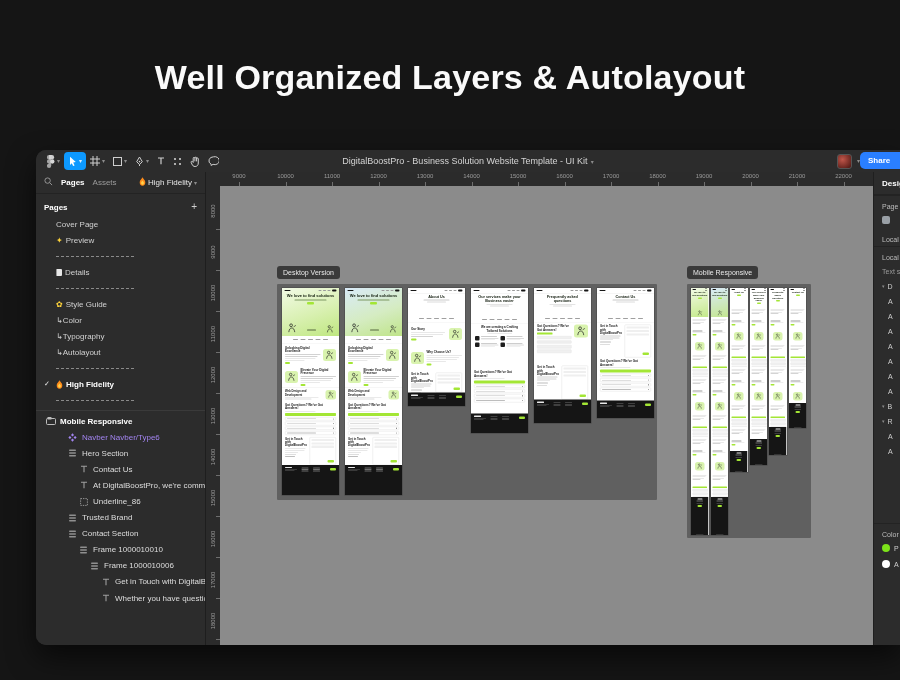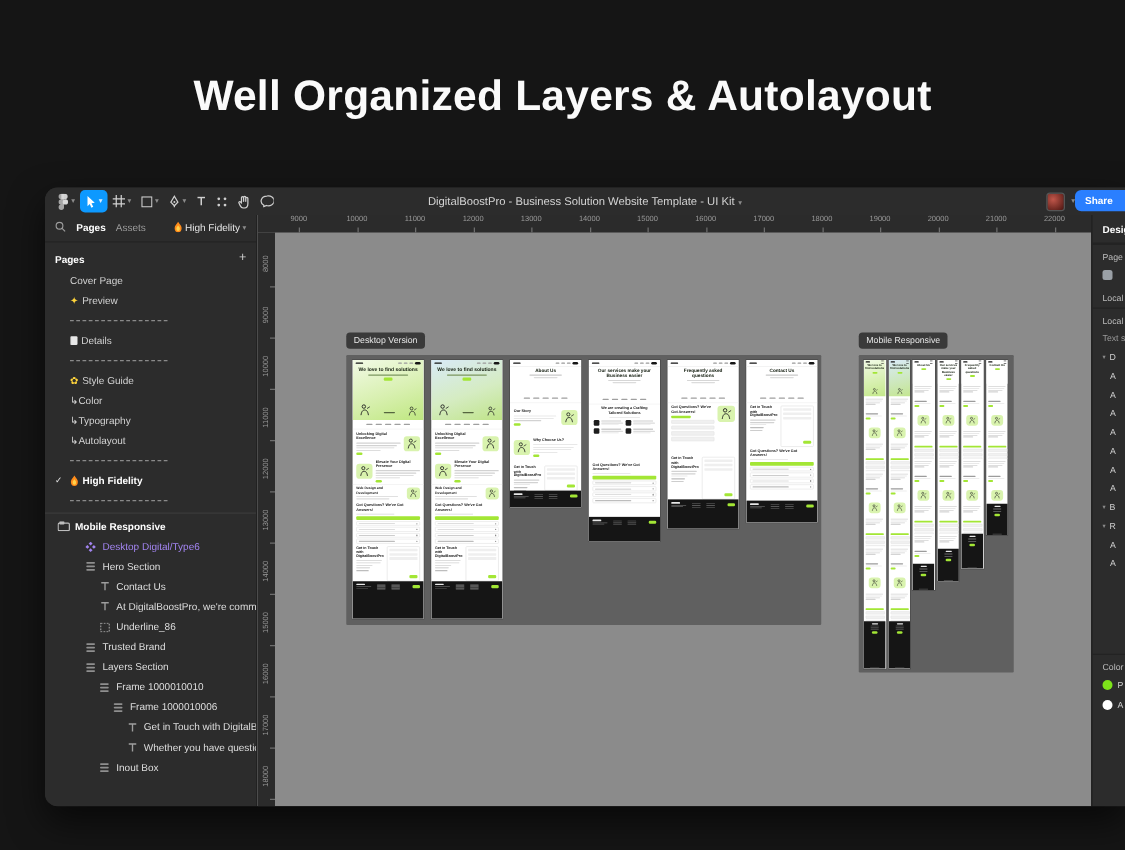--- a/index.html
+++ b/index.html
@@ -232,21 +232,21 @@
           </div>
           <div class="lrow comp" style="padding-left: 31px;">
             <span class="ic">
               <svg width="9" height="9" viewBox="0 0 10 10" fill="#a284f0">
                 <path d="M5 .4L6.7 2.1 5 3.8 3.3 2.1Z"></path>
                 <path d="M2.1 3.3L3.8 5 2.1 6.7 .4 5Z"></path>
                 <path d="M7.9 3.3L9.6 5 7.9 6.7 6.2 5Z"></path>
                 <path d="M5 6.2L6.7 7.9 5 9.6 3.3 7.9Z"></path>
               </svg>
             </span>
-            <span>Desktop Digital/Type6</span>
+            <span>Navber Navber/Type6</span>
           </div>
           <div class="lrow" style="padding-left: 31px;">
             <span class="ic">
               <svg width="9" height="8" viewBox="0 0 9 8">
                 <rect x="1" y="0.5" width="7" height="1.4" rx="0.7" fill="#8f8f8f"></rect>
                 <rect x="1" y="3.3" width="7" height="1.4" rx="0.7" fill="#8f8f8f"></rect>
                 <rect x="1" y="6.1" width="7" height="1.4" rx="0.7" fill="#8f8f8f"></rect>
               </svg>
             </span>
             <span>Hero Section</span>
@@ -286,21 +286,21 @@
             <span>Trusted Brand</span>
           </div>
           <div class="lrow" style="padding-left: 31px;">
             <span class="ic">
               <svg width="9" height="8" viewBox="0 0 9 8">
                 <rect x="1" y="0.5" width="7" height="1.4" rx="0.7" fill="#8f8f8f"></rect>
                 <rect x="1" y="3.3" width="7" height="1.4" rx="0.7" fill="#8f8f8f"></rect>
                 <rect x="1" y="6.1" width="7" height="1.4" rx="0.7" fill="#8f8f8f"></rect>
               </svg>
             </span>
-            <span>Layers Section</span>
+            <span>Contact Section</span>
           </div>
           <div class="lrow" style="padding-left: 42px;">
             <span class="ic">
               <svg width="9" height="8" viewBox="0 0 9 8">
                 <rect x="1" y="0.5" width="7" height="1.4" rx="0.7" fill="#8f8f8f"></rect>
                 <rect x="1" y="3.3" width="7" height="1.4" rx="0.7" fill="#8f8f8f"></rect>
                 <rect x="1" y="6.1" width="7" height="1.4" rx="0.7" fill="#8f8f8f"></rect>
               </svg>
             </span>
             <span>Frame 1000010010</span>
@@ -323,30 +323,20 @@
             </span>
             <span>Get in Touch with DigitalBoos...</span>
           </div>
           <div class="lrow" style="padding-left: 64px;">
             <span class="ic">
               <svg width="8" height="8" viewBox="0 0 8 8">
                 <path d="M1 1.2h6M4 1.2v6" stroke="#9e9e9e" stroke-width="1.1" fill="none"></path>
               </svg>
             </span>
             <span>Whether you have questions ...</span>
-          </div>
-          <div class="lrow" style="padding-left: 42px;">
-            <span class="ic">
-              <svg width="9" height="8" viewBox="0 0 9 8">
-                <rect x="1" y="0.5" width="7" height="1.4" rx="0.7" fill="#8f8f8f"></rect>
-                <rect x="1" y="3.3" width="7" height="1.4" rx="0.7" fill="#8f8f8f"></rect>
-                <rect x="1" y="6.1" width="7" height="1.4" rx="0.7" fill="#8f8f8f"></rect>
-              </svg>
-            </span>
-            <span>Inout Box</span>
           </div>
         </div>
     </aside>
 
     <div class="canvas-wrap">
       <div class="ruler-top" id="rulerTop">
           <span class="rt-lab" style="left: 33px;">9000</span>
           <span class="rt-tick" style="left: 33px;"></span>
           <span class="rt-lab" style="left: 79.5px;">10000</span>
           <span class="rt-tick" style="left: 79.5px;"></span>

